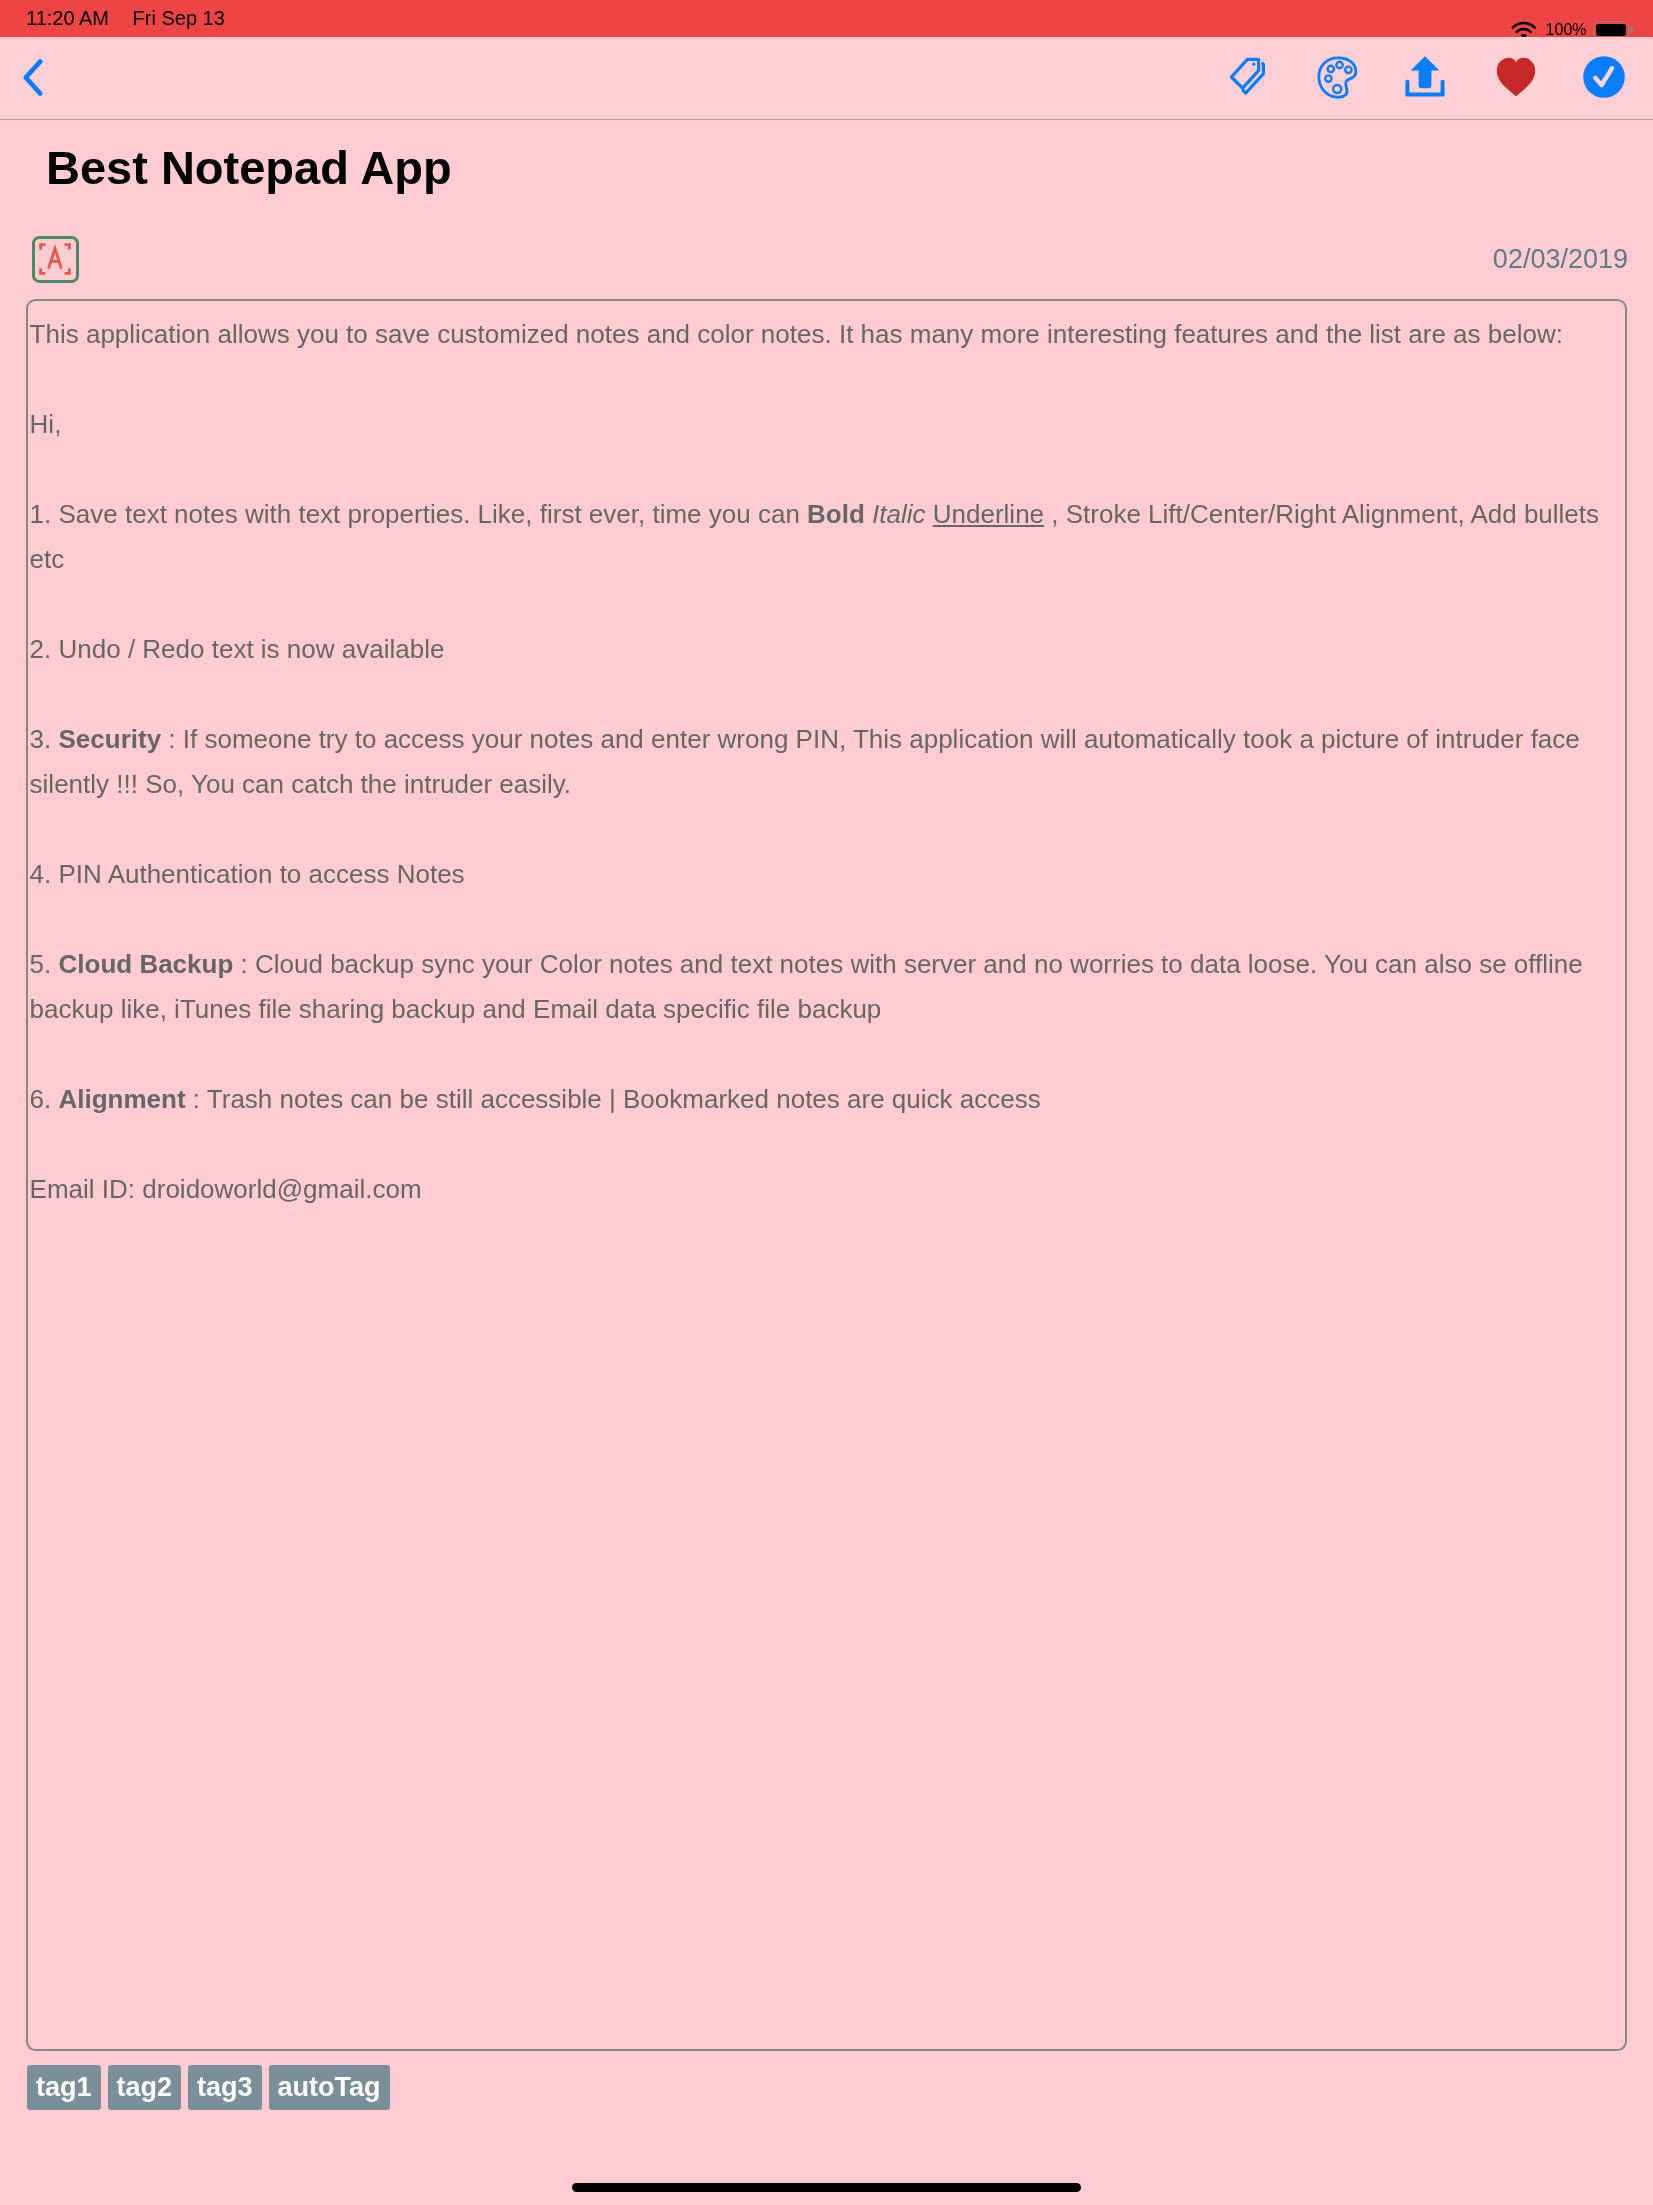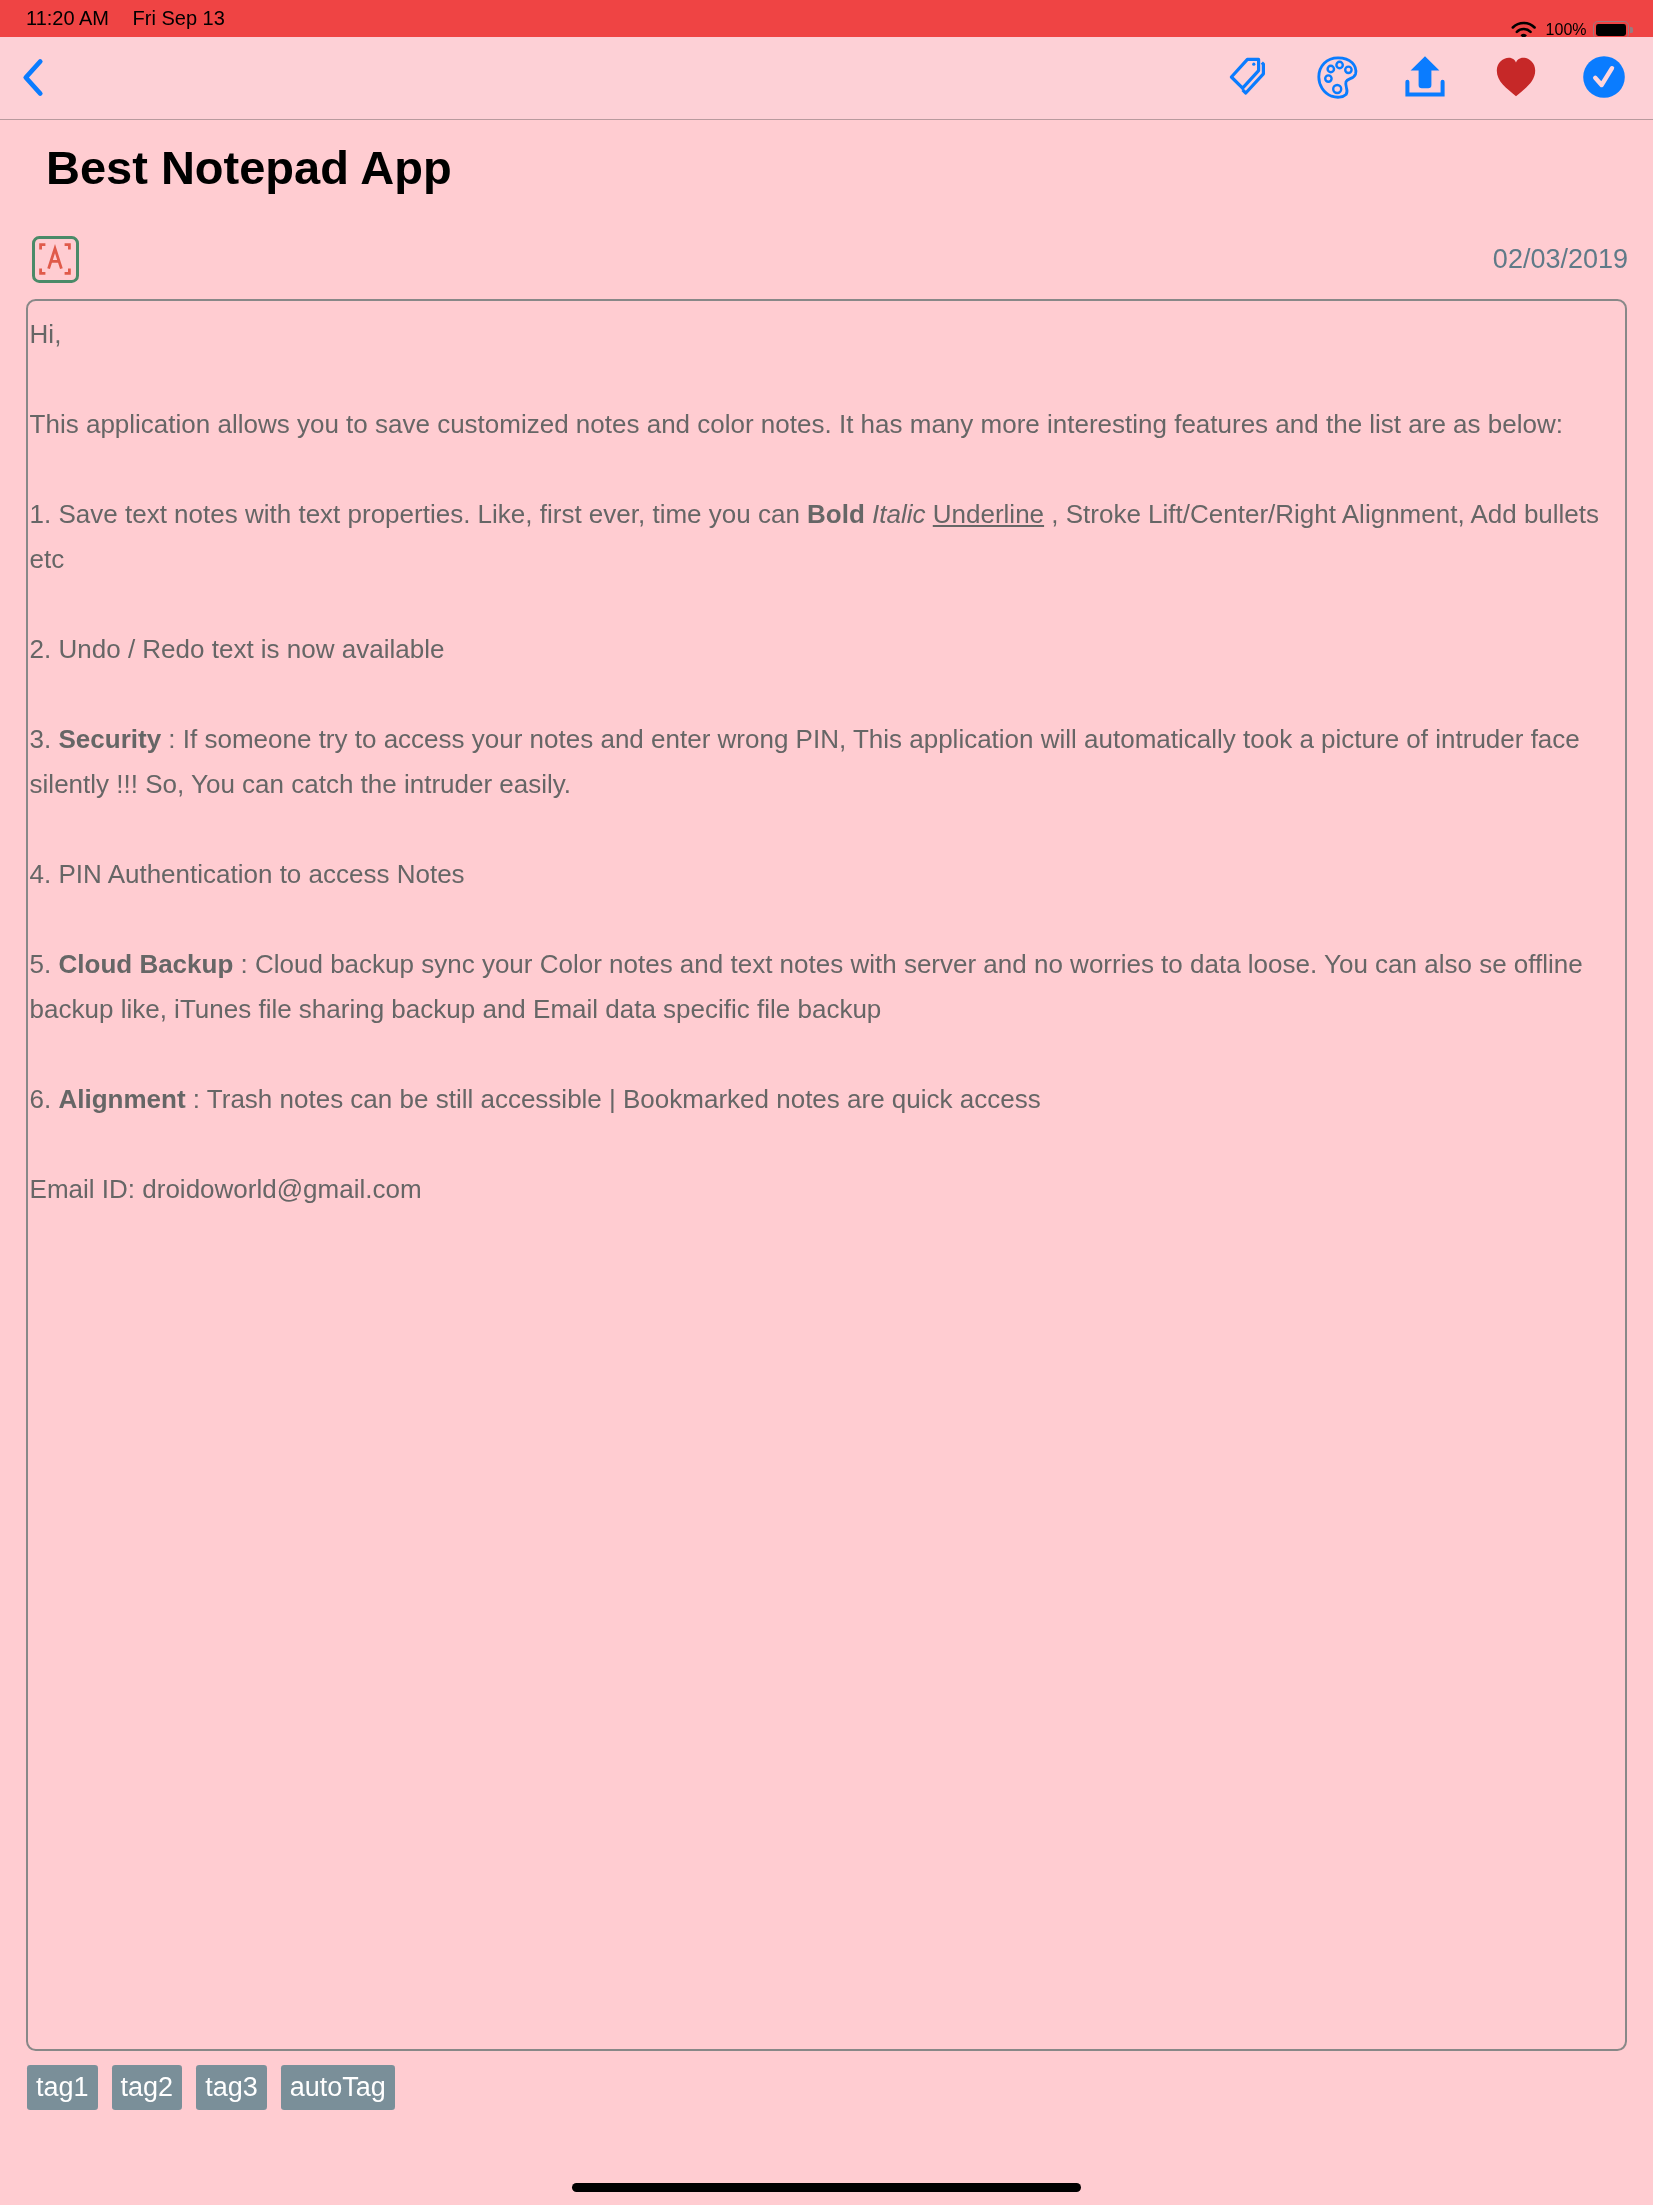--- a/index.html
+++ b/index.html
@@ -24,21 +24,21 @@
   .note-title { position:absolute; left:46px; top:140px; font-size:47px; font-weight:bold; color:#000; }
   .format-icon { position:absolute; left:32px; top:236px; width:47px; height:47px; border:3.2px solid #4a8a68; border-radius:7.3px; box-sizing:border-box; cursor:pointer; }
   .note-date { position:absolute; right:25px; top:244px; font-size:27px; color:#5f7a88; }
 
   .editor { position:absolute; left:26px; top:299px; width:1601px; height:1752px; border:2.4px solid #888; border-radius:9.7px; box-sizing:border-box; background:transparent; }
   .editor-text { position:absolute; left:1.6px; top:11.3px; right:16px; font-size:26px; line-height:45px; color:#666; }
   .editor-text p { margin:0 0 45px 0; }
   .editor-text b { font-weight:bold; }
   .editor-text u { text-decoration:underline;margin-top:12px; }
 
-  .tags { position:absolute; left:27px; top:2065px; display:flex; gap:14px; }
+  .tags { position:absolute; left:27px; top:2065px; display:flex; gap:7px;font-weight:bold; }
   .tag { background:#7a8f99; color:#fff; font-size:27px; padding:4.8px 9px 6.5px 9px; border-radius:3.2px; line-height:34px; cursor:pointer; }
 
   .home-indicator { position:absolute; left:572px; top:2183px; width:509px; height:9px; border-radius:4.8px; background:#000; }
 </style>
 </head>
 <body>
 
 <div class="status-bar">
   <div class="status-left">
     <span>11:20 AM</span>
@@ -105,22 +105,22 @@
 <div class="format-icon">
   <svg width="40" height="40" viewBox="0 0 50 50">
     <path d="M7 13 L7 7 L13 7 M37 7 L43 7 L43 13 M7 37 L7 43 L13 43 M43 37 L43 43 L37 43" stroke="#e05a4a" stroke-width="3.5" fill="none"></path>
     <path d="M17 37 L25 12 L33 37 M20 28 L30 28" stroke="#e05a4a" stroke-width="3.5" fill="none"></path>
   </svg>
 </div>
 <div class="note-date">02/03/2019</div>
 
 <div class="editor">
   <div class="editor-text">
+    <p>This application allows you to save customized notes and color notes. It has many more interesting features and the list are as below:</p>
     <p>Hi,</p>
-    <p>This application allows you to save customized notes and color notes. It has many more interesting features and the list are as below:</p>
     <p><span>1. Save text notes with text properties. Like, first ever, time you can </span><b>Bold</b> <i>Italic</i> <u>Underline</u><span> , Stroke Lift/Center/Right Alignment, Add bullets etc</span></p>
     <p>2. Undo / Redo text is now available</p>
     <p><span>3. </span><b>Security</b><span> : If someone try to access your notes and enter wrong PIN, This application will automatically took a picture of intruder face silently !!! So, You can catch the intruder easily.</span></p>
     <p>4. PIN Authentication to access Notes</p>
     <p><span>5. </span><b>Cloud Backup</b><span> : Cloud backup sync your Color notes and text notes with server and no worries to data loose. You can also se offline backup like, iTunes file sharing backup and Email data specific file backup</span></p>
     <p><span>6. </span><b>Alignment</b><span> : Trash notes can be still accessible | Bookmarked notes are quick access</span></p>
     <p>Email ID: droidoworld@gmail.com</p>
   </div>
 </div>
 

